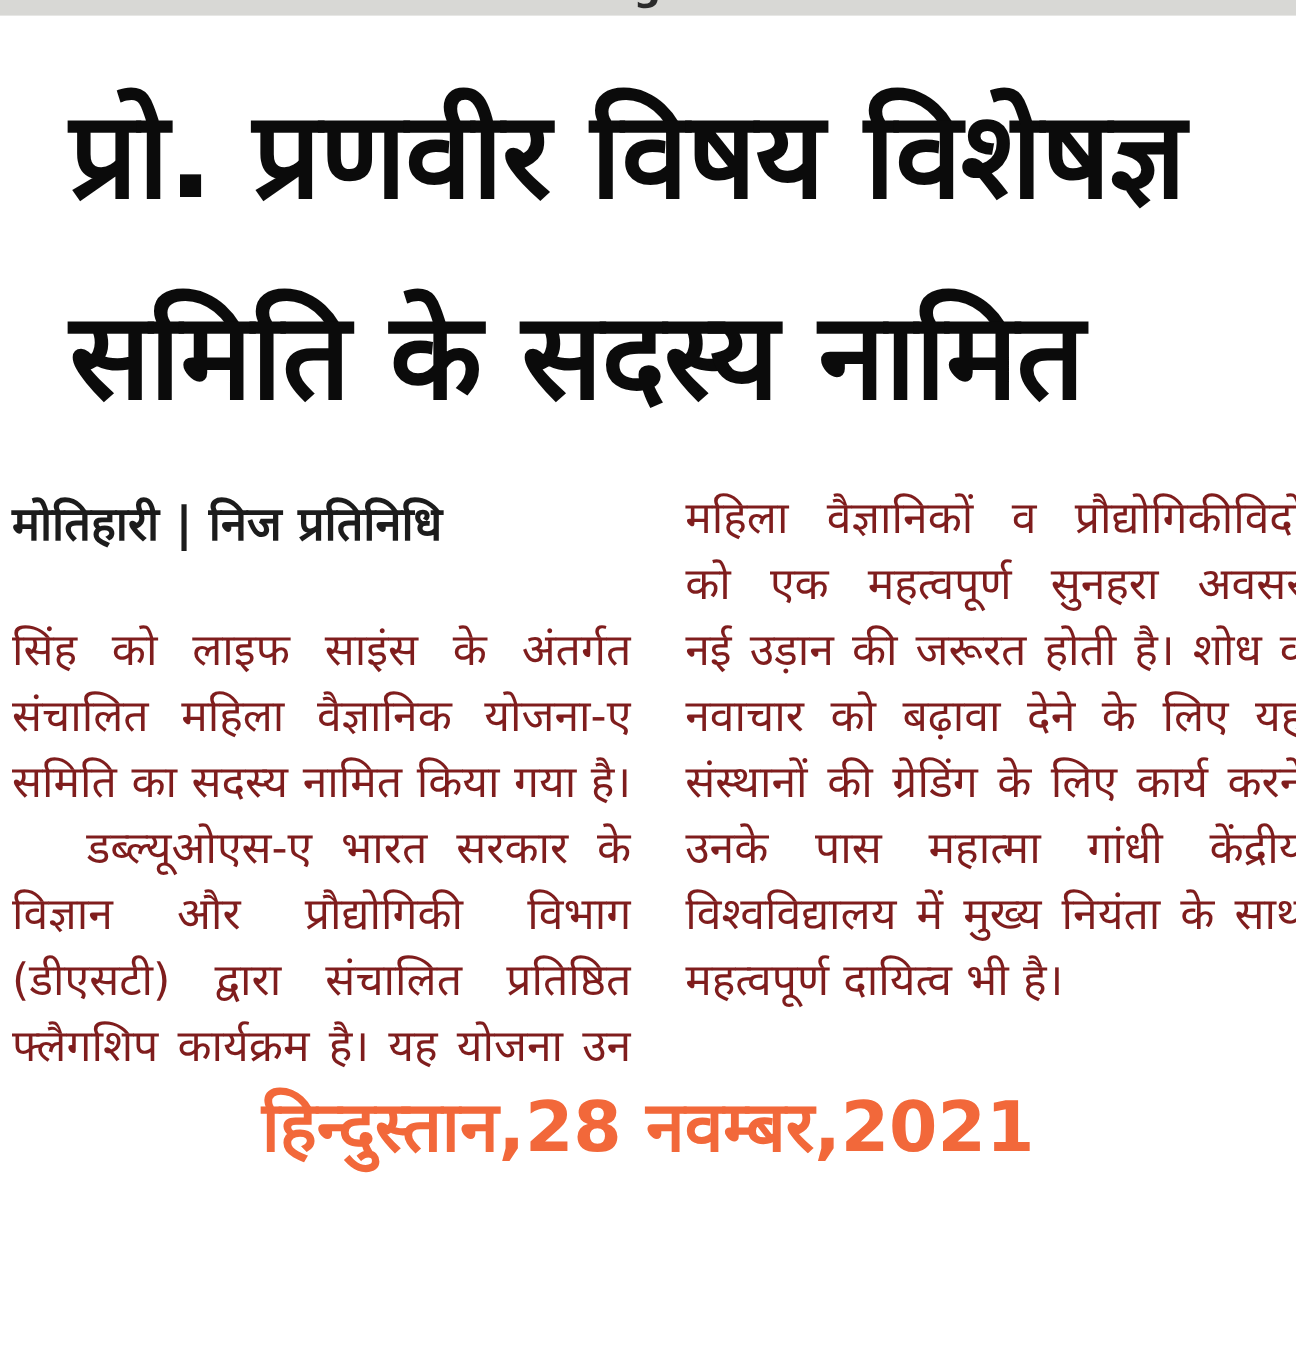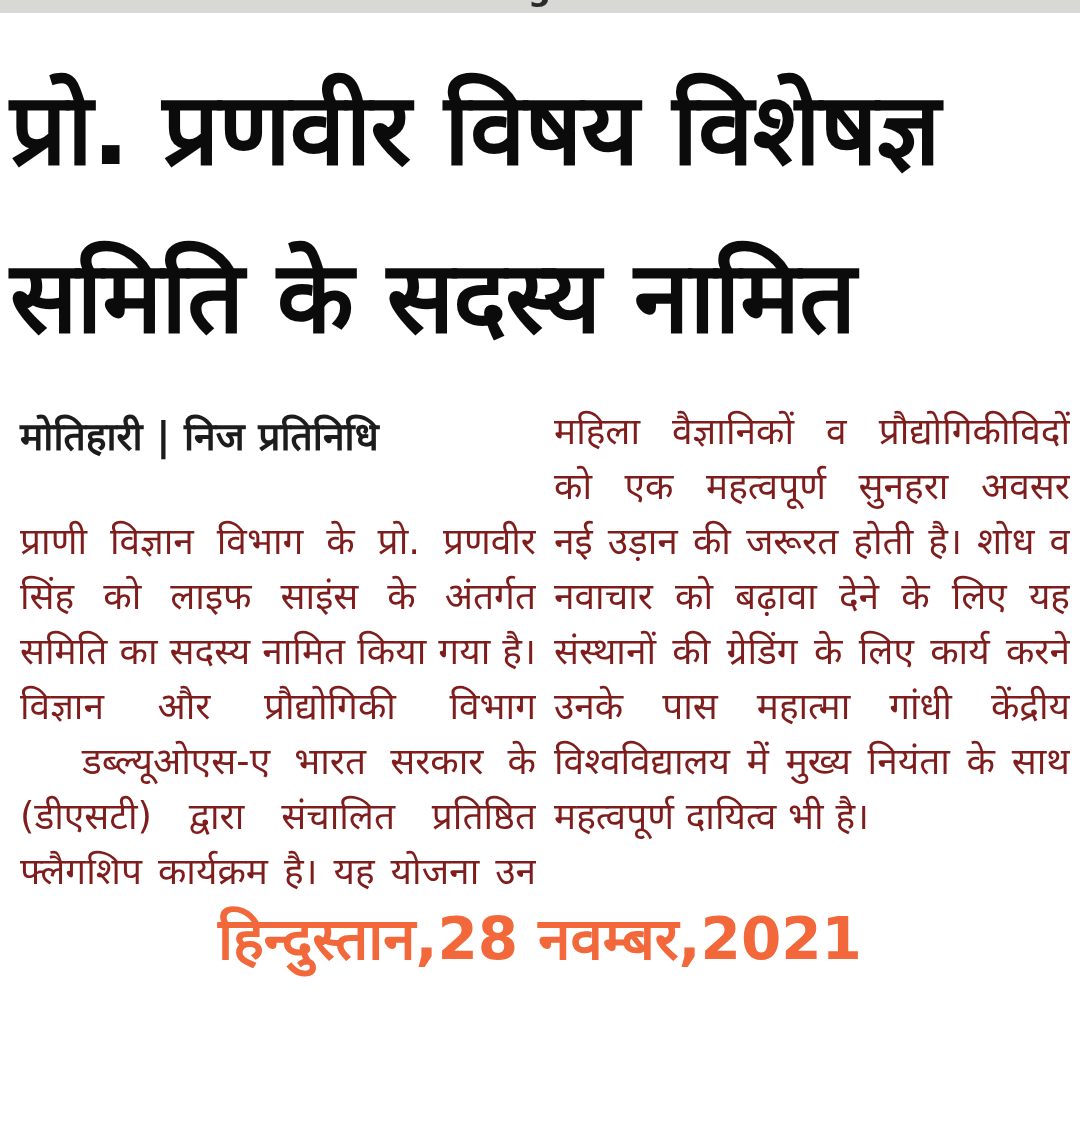--- a/index.html
+++ b/index.html
@@ -25,35 +25,35 @@
     font-size: 32px;
     font-weight: 600;
     color: #2b2b2b;
     line-height: 1;
   }
   
   .headline {
     padding: 12px 10px 0 10px;
     color: #0b0b0b;
     font-weight: 700;
+    margin-left: 48px;
   }
   .hl-line {
     display: block;
     font-size: 100px;
     line-height: 168px;
     white-space: nowrap;
     letter-spacing: -1px;
   }
   
   .content {
     display: flex;
-    gap: 18px;
+    gap: 45px;
     padding: 0 8px 0 10px;
     margin-top: 12px;
-    margin-left: 10px;
   }
   .col { width: 516px; flex: 0 0 516px; }
   .byline {
     font-size: 39px;
     font-weight: 700;
     color: #1c1c1c;
     height: 110px;
     box-sizing: border-box;
     padding-top: 4px;
     white-space: nowrap;
@@ -92,25 +92,25 @@
 
 <h1 class="headline">
   <span class="hl-line">प्रो. प्रणवीर विषय विशेषज्ञ</span>
   <span class="hl-line">समिति के सदस्य नामित</span>
 </h1>
 
 <div class="content">
 
   <div class="col">
     <div class="byline">मोतिहारी | निज प्रतिनिधि</div>
-    <div class="bline">प्राणी विज्ञान विभाग के प्रो. प्रणवीर</div>
     <div class="bline">सिंह को लाइफ साइंस के अंतर्गत</div>
+    <div class="bline">संचालित महिला वैज्ञानिक योजना-ए</div>
     <div class="bline">समिति का सदस्य नामित किया गया है।</div>
+    <div class="bline indent">डब्ल्यूओएस-ए भारत सरकार के</div>
     <div class="bline">विज्ञान और प्रौद्योगिकी विभाग</div>
-    <div class="bline indent">डब्ल्यूओएस-ए भारत सरकार के</div>
     <div class="bline">(डीएसटी) द्वारा संचालित प्रतिष्ठित</div>
     <div class="bline">फ्लैगशिप कार्यक्रम है। यह योजना उन</div>
   </div>
 
   <div class="col">
     <div class="bline">महिला वैज्ञानिकों व प्रौद्योगिकीविदों</div>
     <div class="bline">को एक महत्वपूर्ण सुनहरा अवसर</div>
     <div class="bline">नई उड़ान की जरूरत होती है। शोध व</div>
     <div class="bline">नवाचार को बढ़ावा देने के लिए यह</div>
     <div class="bline">संस्थानों की ग्रेडिंग के लिए कार्य करने</div>

